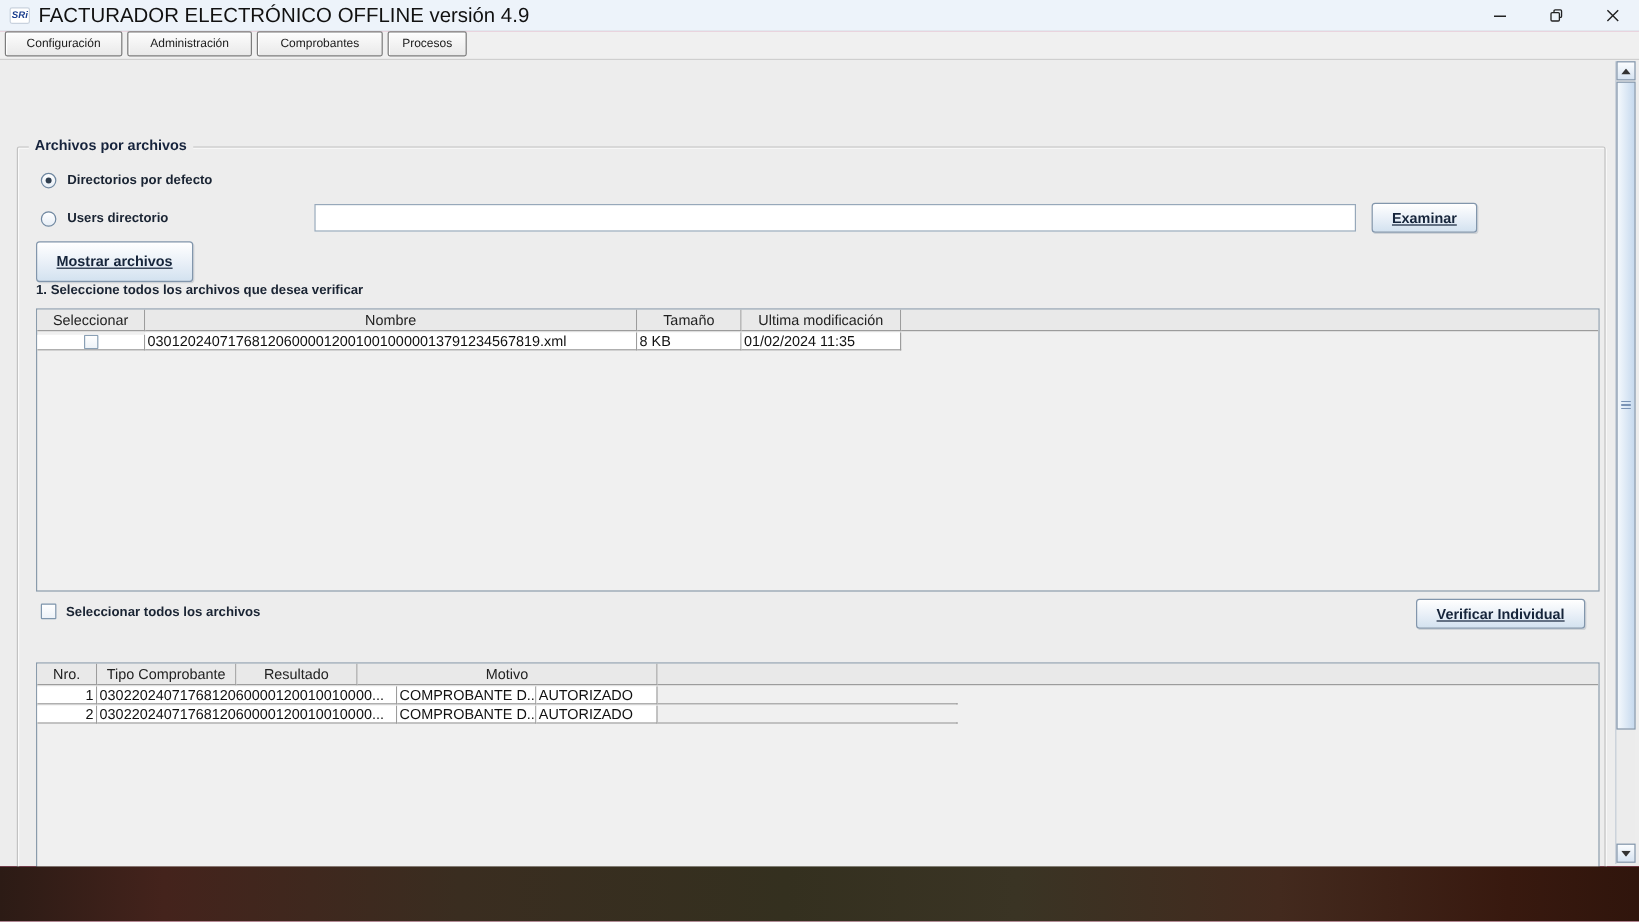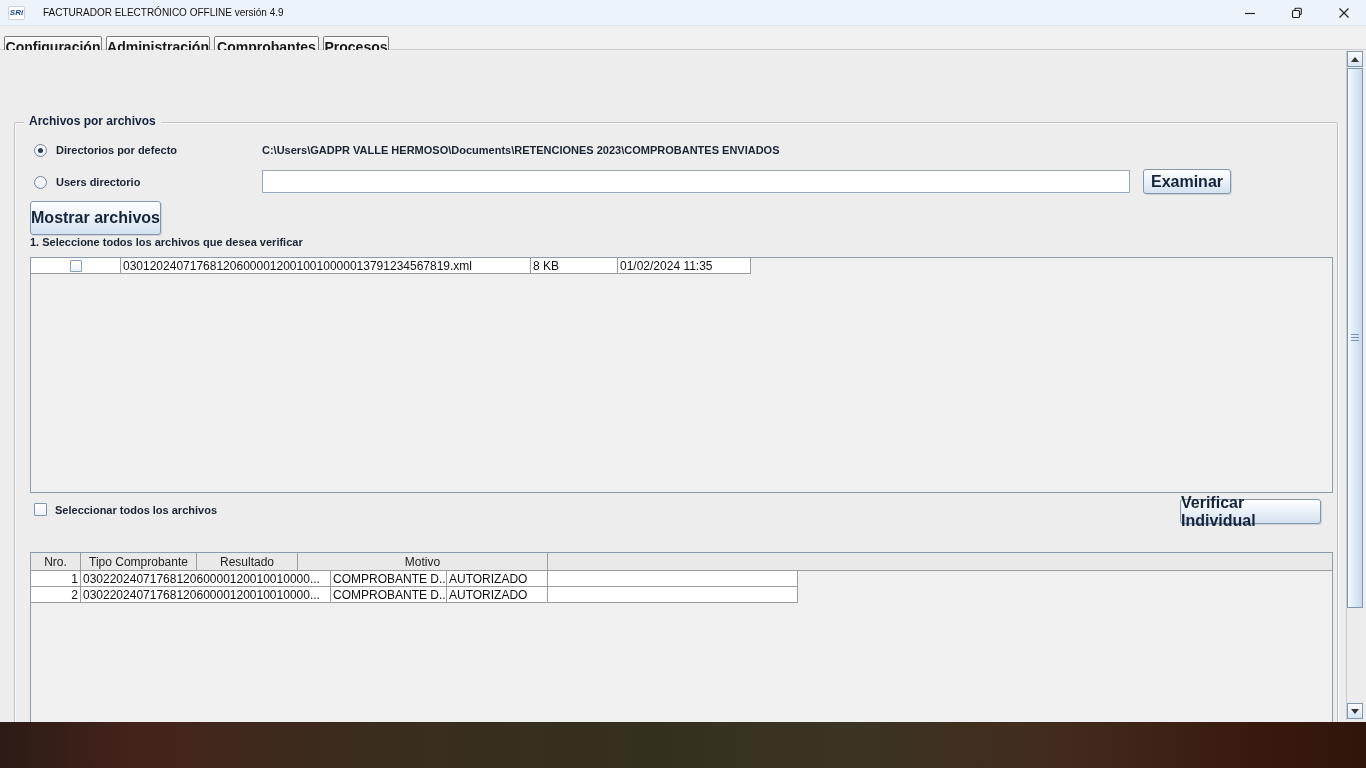--- a/index.html
+++ b/index.html
@@ -7,30 +7,30 @@
   .screen { position:relative; width:1366px; height:768px; background:#be185d;
             font-family:"Liberation Sans", sans-serif; }
 
   
   .titlebar { position:absolute; left:0; top:0; width:1366px; height:26px;
               background:#edf3fa; border-bottom:1px solid #e2e7ee;
               display:flex; align-items:center; }
   .appicon { width:17px; height:14px; margin-left:8px; background:#fff; border:1px solid #c9d2de;
              border-radius:2px; display:flex; align-items:center; justify-content:center;
              font-size:8px; font-weight:bold; font-style:italic; color:#1b3f8f; }
-  .apptitle { margin-left:18px; font-size:10px; color:#111; }
+  .apptitle { margin-left:7px; font-size:17px; color:#111; }
   .winctl { position:absolute; top:0; height:26px; width:40px; display:flex;
             align-items:center; justify-content:center; color:#222; }
   .winctl svg { display:block; }
 
   
   .menubar { position:absolute; left:0; top:26px; width:1366px; height:24px;
              background:#f0f0f0; border-bottom:1px solid #cfcfcf; }
-  .menu-btn { position:absolute; top:10px; height:21px; display:flex; align-items:center;
-              justify-content:center; font-size:14px; font-weight:bold; color:#1a1a1a;
+  .menu-btn { position:absolute; top:0; height:21px; display:flex; align-items:center;
+              justify-content:center; font-size:10px; font-weight:normal; color:#1a1a1a;
               background:linear-gradient(#fdfdfd,#e9e9e9); border:1px solid #7c7c7c;
               border-radius:2px; box-shadow:inset 1px 1px 0 #fff; }
 
   
   .content { position:absolute; left:0; top:50px; width:1366px; height:672px; background:#ededed; }
 
   .groupbox { position:absolute; left:14px; top:72px; width:1324px; height:642px;
               border:1px solid #c2c2c2; box-shadow:1px 1px 0 #fafafa, inset 1px 1px 0 #fafafa;
               border-radius:2px; }
   .group-title { position:absolute; left:24px; top:64px; background:#ededed; padding:0 5px;
@@ -39,36 +39,36 @@
   .lbl { position:absolute; font-size:11px; font-weight:bold; color:#1a2433; white-space:nowrap; }
 
   .radio { position:absolute; width:13px; height:13px; border-radius:50%;
            background:linear-gradient(#ffffff,#e7eef6); border:1px solid #6f87a0; }
   .radio.sel::after { content:''; position:absolute; inset:3px; border-radius:50%; background:#2e3d4d; }
 
   .txtfield { position:absolute; background:#fff; border:1px solid #97a8ba; font-size:12px;
               color:#222; padding:0 4px; }
 
   .swbtn { position:absolute; display:flex; align-items:center; justify-content:center;
-           font-family:"Liberation Sans",sans-serif; font-size:16px; font-weight:bold; color:#15243a;
+           font-family:"Liberation Sans",sans-serif; font-size:12px; font-weight:bold; color:#15243a;
            background:linear-gradient(#ffffff,#e8eff7 55%,#d3e2f0);
            border:1px solid #8296ac; border-radius:3px;
-           box-shadow:1px 1px 0 rgba(120,135,150,.25), inset 0 1px 0 #fff; }
+           box-shadow:1px 1px 0 rgba(120,135,150,.25), inset 0 1px 0 #fff;text-decoration:underline; }
 
   .cbox { position:absolute; width:13px; height:13px; background:linear-gradient(#ffffff,#edf2f8);
           border:1px solid #7f96ad; border-radius:1px; }
 
   
   .tbl { position:absolute; background:#f0f0f0; border:1px solid #8a9bab; overflow:hidden; }
   .thead { display:flex; height:18px; }
   .th { font-size:12px; color:#222; display:flex; align-items:center; justify-content:center;
         background:#e9e9e9; border-right:1px solid #9c9c9c; border-bottom:1px solid #9c9c9c;
         overflow:hidden; white-space:nowrap; flex:0 0 auto; }
   .th.fill { flex:1 1 auto; border-right:none; justify-content:flex-start; }
-  .trow { display:flex; height:16px; }
+  .trow { display:flex; height:16px;align-items:flex-end; }
   .td { font-size:12px; color:#111; background:#fff; border-right:1px solid #9c9c9c;
         border-bottom:1px solid #9c9c9c; display:flex; align-items:center; padding:0 2px;
         overflow:hidden; white-space:nowrap; flex:0 0 auto; }
   .td.center { justify-content:center; }
   .td.right { justify-content:flex-end; }
   .td.fill { flex:1 1 auto; background:transparent; border:none; }
   .cb-sm { width:12px; height:12px; background:linear-gradient(#ffffff,#eef3f8);
            border:1px solid #8aa0b5; border-radius:1px; }
 
   
@@ -119,32 +119,38 @@
     <div class="menu-btn" style="left:323px;width:66px">Procesos</div>
   </div>
 
   <div class="content">
 
     <div class="groupbox"></div>
     <div class="group-title">Archivos por archivos</div>
 
     <div class="radio sel" style="left:34px;top:94px"></div>
     <div class="lbl" style="left:56px;top:94px">Directorios por defecto</div>
-    <div class="lbl" style="left:262px;top:94px">C:\Users\GADPR VALLE HERMOSO\Documents\RETENCIONES 2023\COMPROBANTES ENVIADOS</div>
 
     <div class="radio" style="left:34px;top:126px"></div>
     <div class="lbl" style="left:56px;top:126px">Users directorio</div>
     <input class="txtfield" style="left: 262px; top: 120px; width: 868px; height: 23px;" value="">
     <div class="swbtn" style="left:1143px;top:119px;width:88px;height:25px">Examinar</div>
 
     <div class="swbtn" style="left:30px;top:151px;width:131px;height:34px">Mostrar archivos</div>
 
     <div class="lbl" style="left:30px;top:186px">1. Seleccione todos los archivos que desea verificar</div>
 
     <div class="tbl" style="left:30px;top:207px;width:1303px;height:236px">
+      <div class="thead">
+        <div class="th" style="width:90px">Seleccionar</div>
+        <div class="th" style="width:410px">Nombre</div>
+        <div class="th" style="width:87px">Tamaño</div>
+        <div class="th" style="width:133px">Ultima modificación</div>
+        <div class="th fill"></div>
+      </div>
       <div class="trow">
         <div class="td center" style="width:90px">
           <div class="cb-sm"></div>
         </div>
         <div class="td" style="width:410px">0301202407176812060000120010010000013791234567819.xml</div>
         <div class="td" style="width:87px">8 KB</div>
         <div class="td" style="width:133px">01/02/2024 11:35</div>
         <div class="td fill"></div>
       </div>
     </div>

